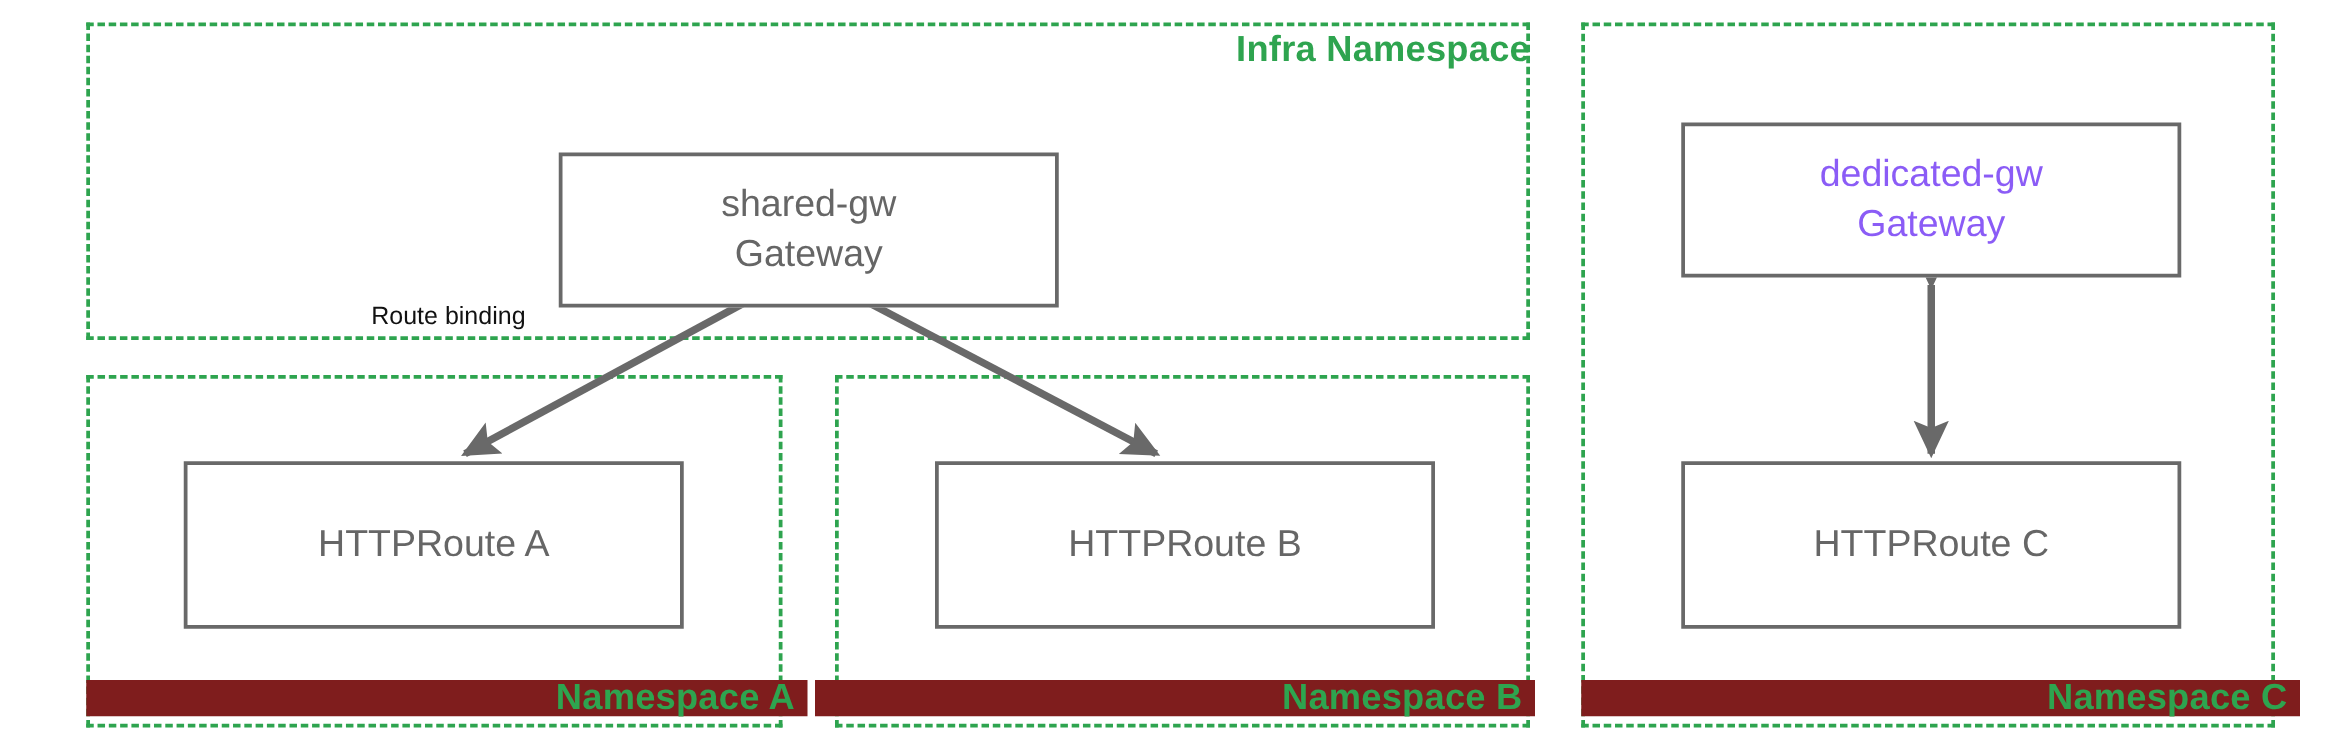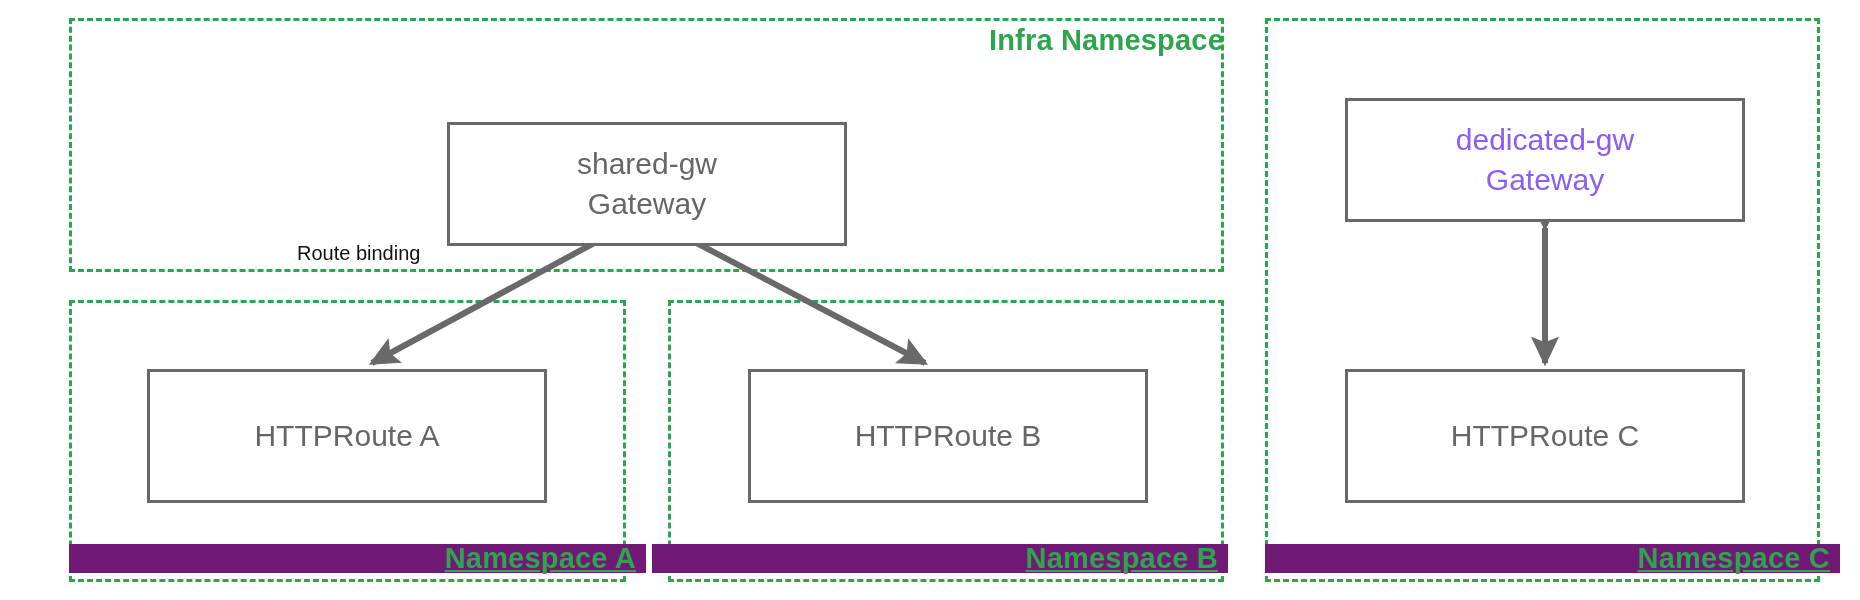--- a/index.html
+++ b/index.html
@@ -32,23 +32,22 @@
     position: absolute;
     color: #2ea44f;
     font-weight: bold;
     font-size: 29px;
     line-height: 1;
     white-space: nowrap;
     letter-spacing: 0.2px;
     text-align: right;
   }
   .ns-title-bottom {
-    background: #701a75;
+    background: #7f1d1d;
     padding: 0 10px;
-    text-decoration: underline;
   }
 
   
   .res-box {
     position: absolute;
     box-sizing: border-box;
     border: 3px solid #696969;
     background: #ffffff;
     color: #666666;
     display: flex;

